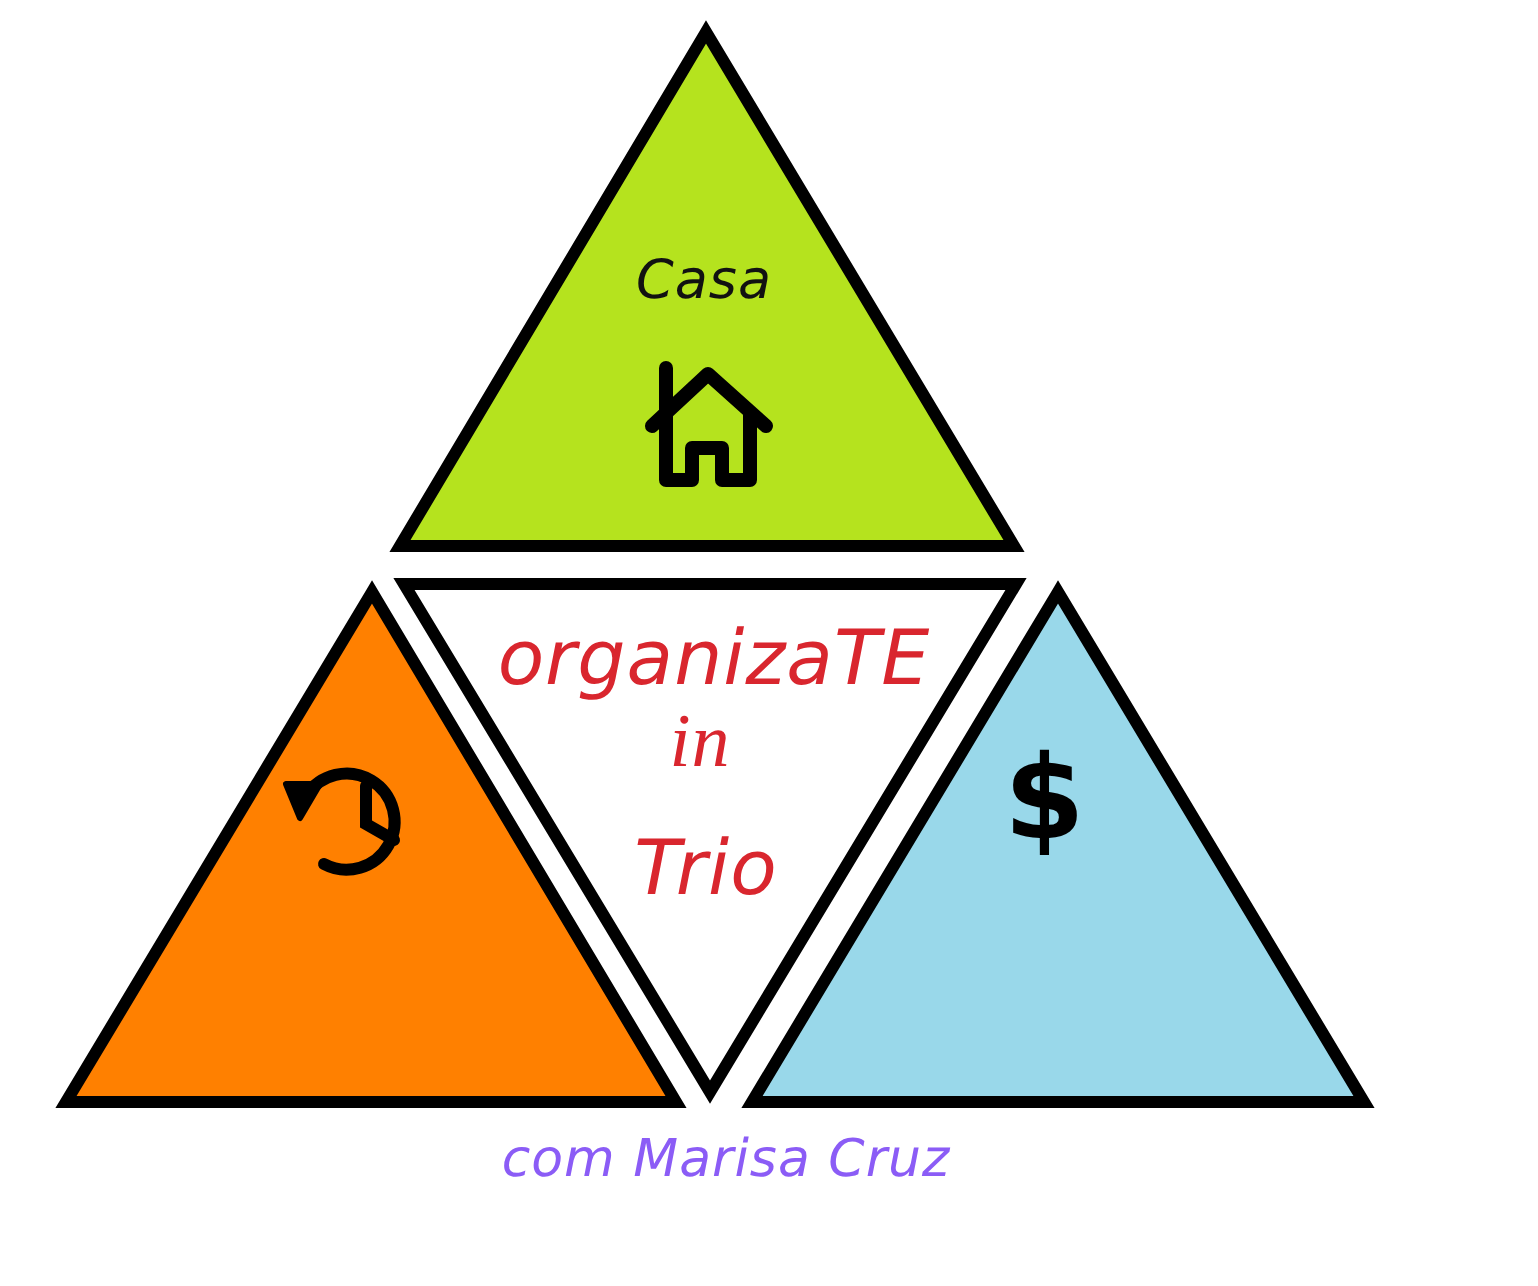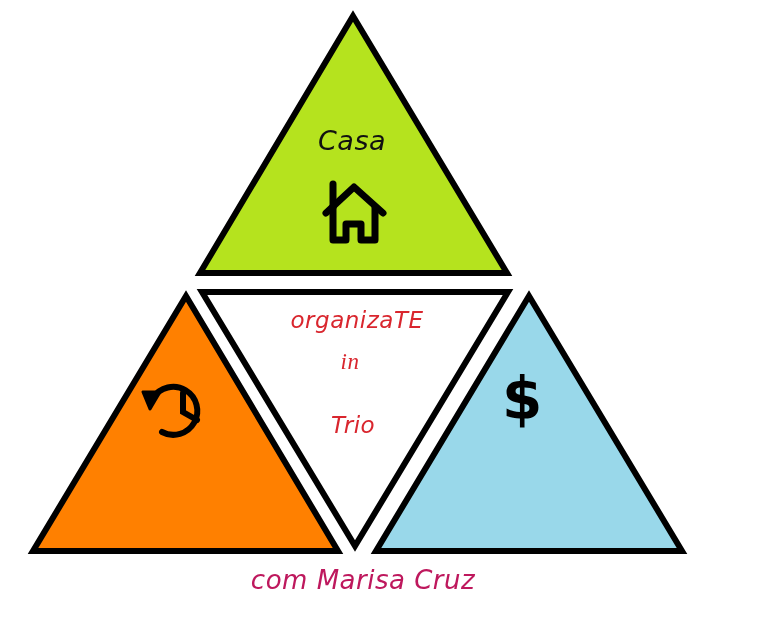--- a/index.html
+++ b/index.html
@@ -8,22 +8,22 @@
     .label {
       position: absolute;
       font-family: "DejaVu Sans", sans-serif;
       color: #111111;
       white-space: nowrap;
       transform: translateX(-50%);
       font-style: italic;
       letter-spacing: 0.5px;
     }
     .label.black { font-size: 27px; }
-    .label.red { color: #d9262e; font-size: 23px; }
-    .label.footer { font-size: 26px; color: #be185d; }
+    .label.red { color: #d9262e; font-size: 38px; }
+    .label.footer { font-size: 26px; color: #8b5cf6; }
     .icon { position: absolute; }
   </style>
 </head>
 <body>
 
 <div class="canvas">
   <svg class="shapes" width="769" height="643" viewBox="0 0 769 643">
 
     <polygon points="353,16 200,273 507,273" fill="#b5e31e" stroke="#000" stroke-width="6" stroke-linejoin="miter"></polygon>
 

